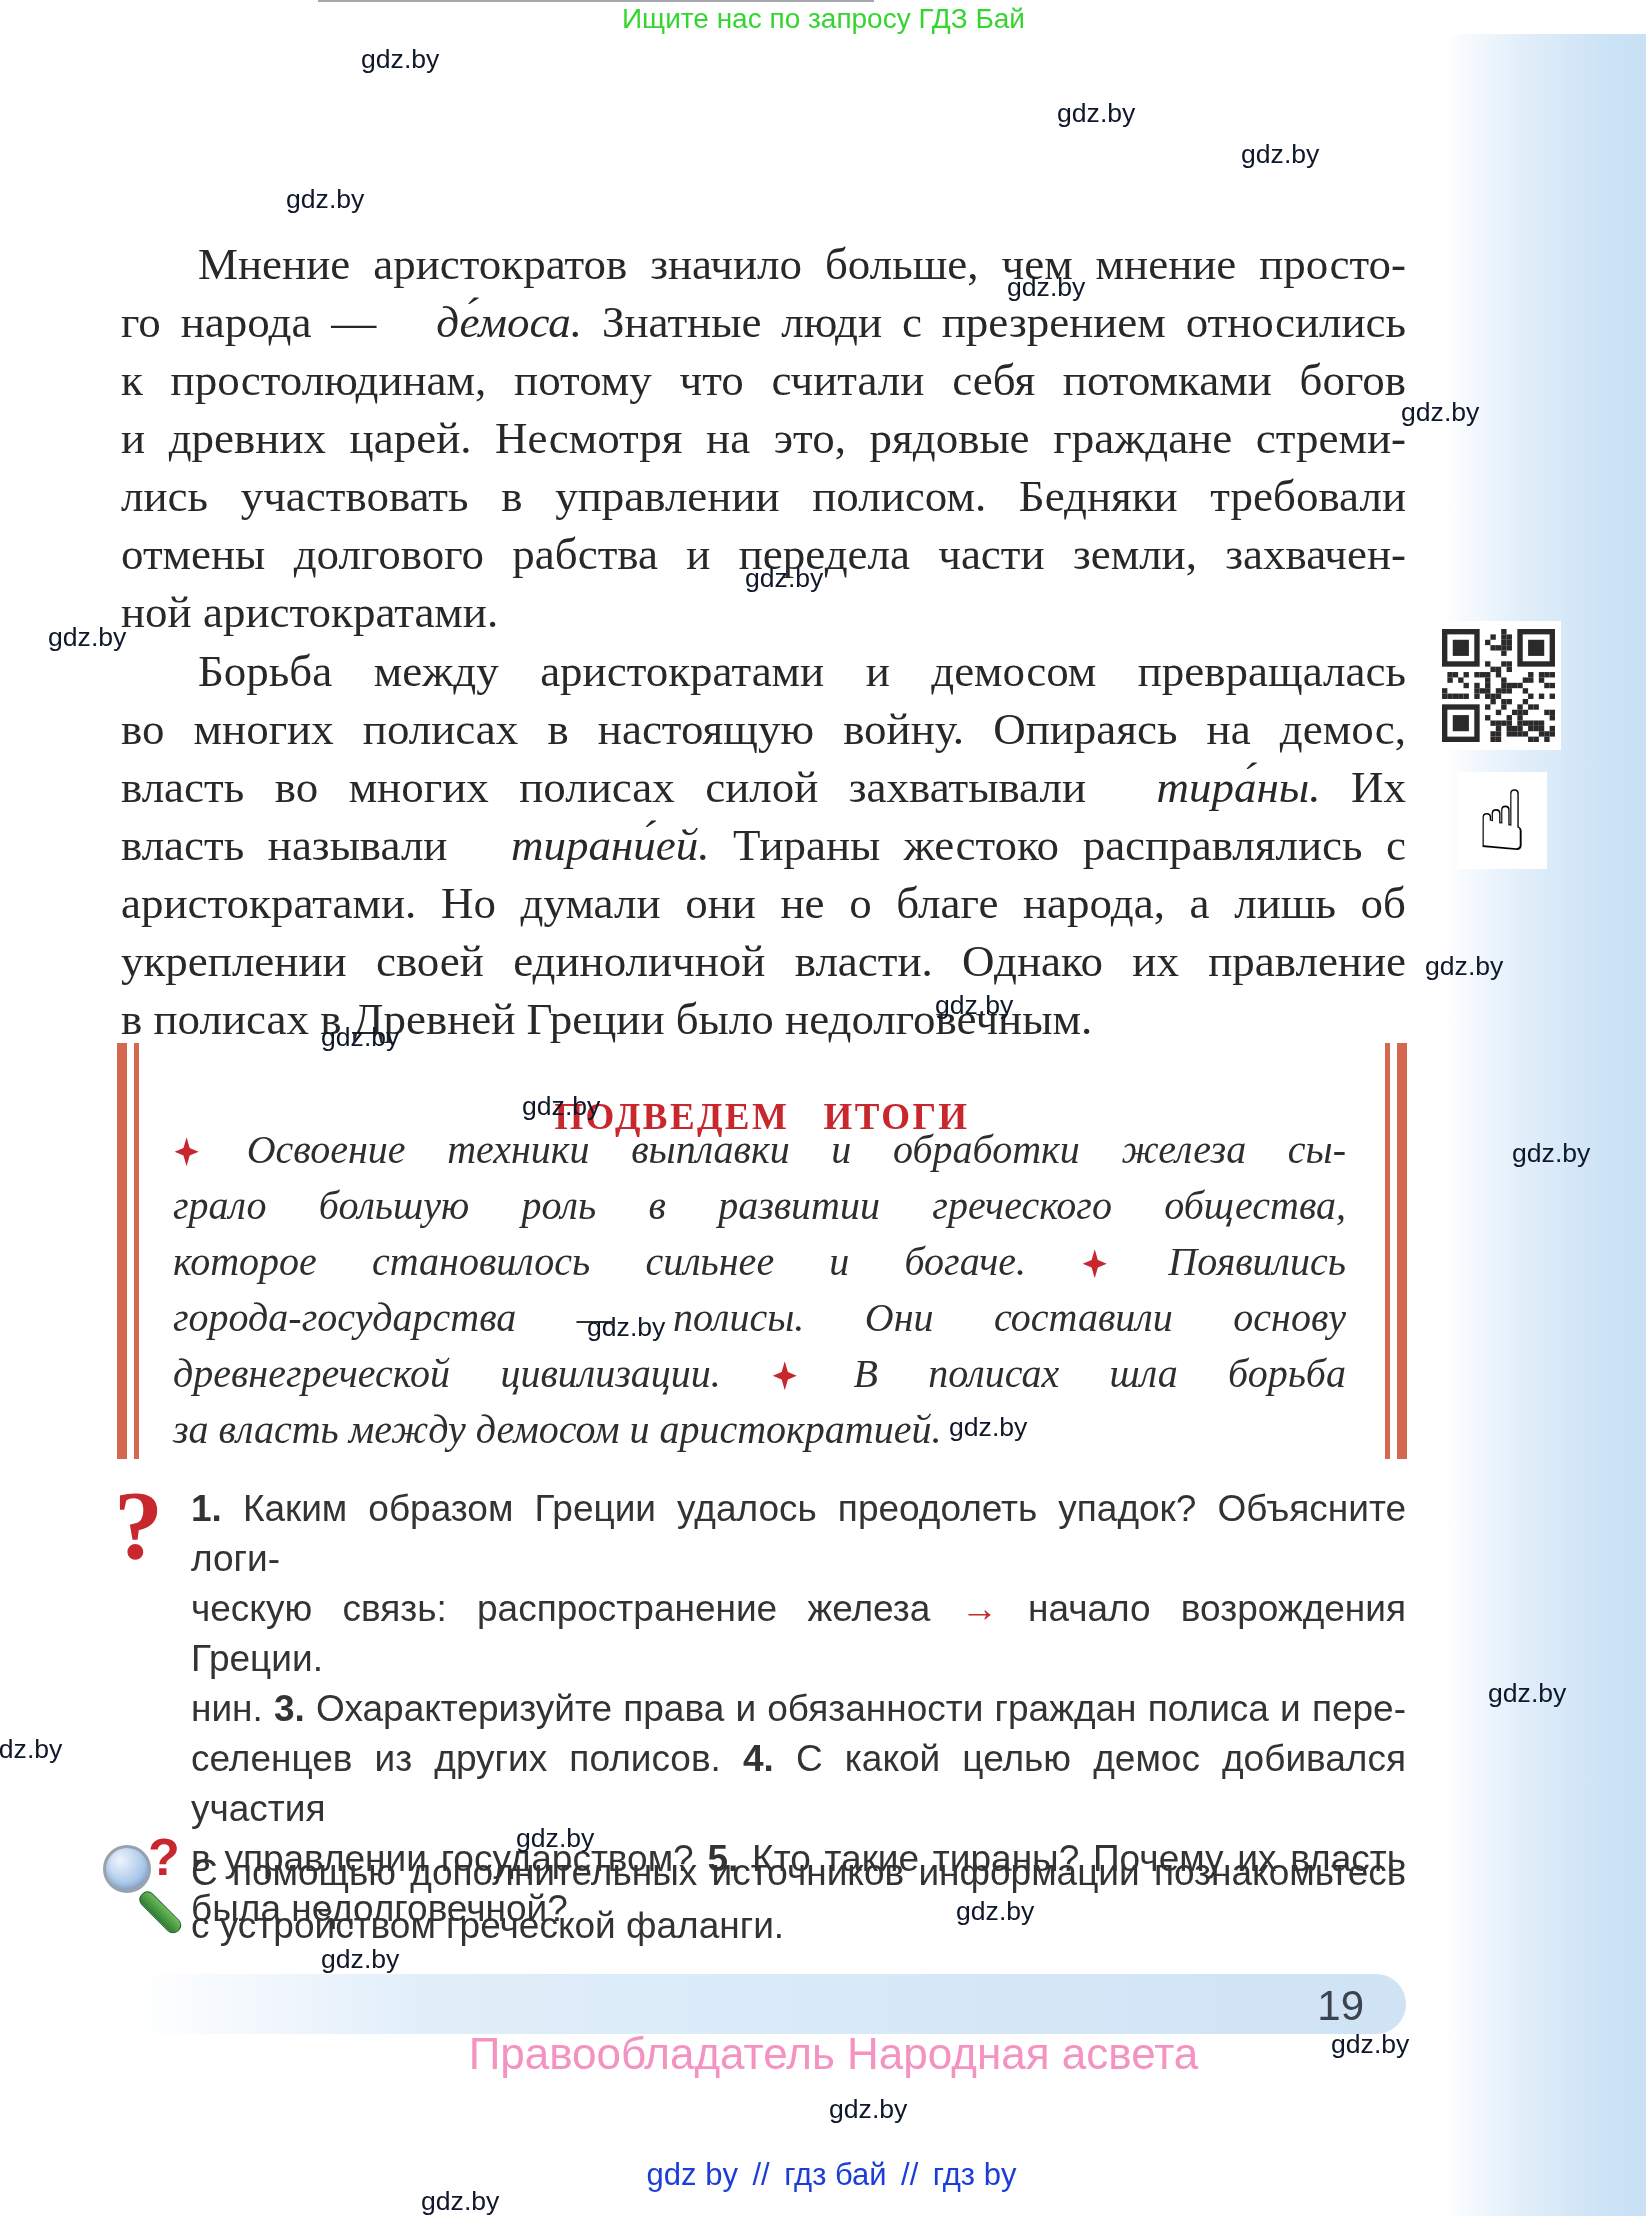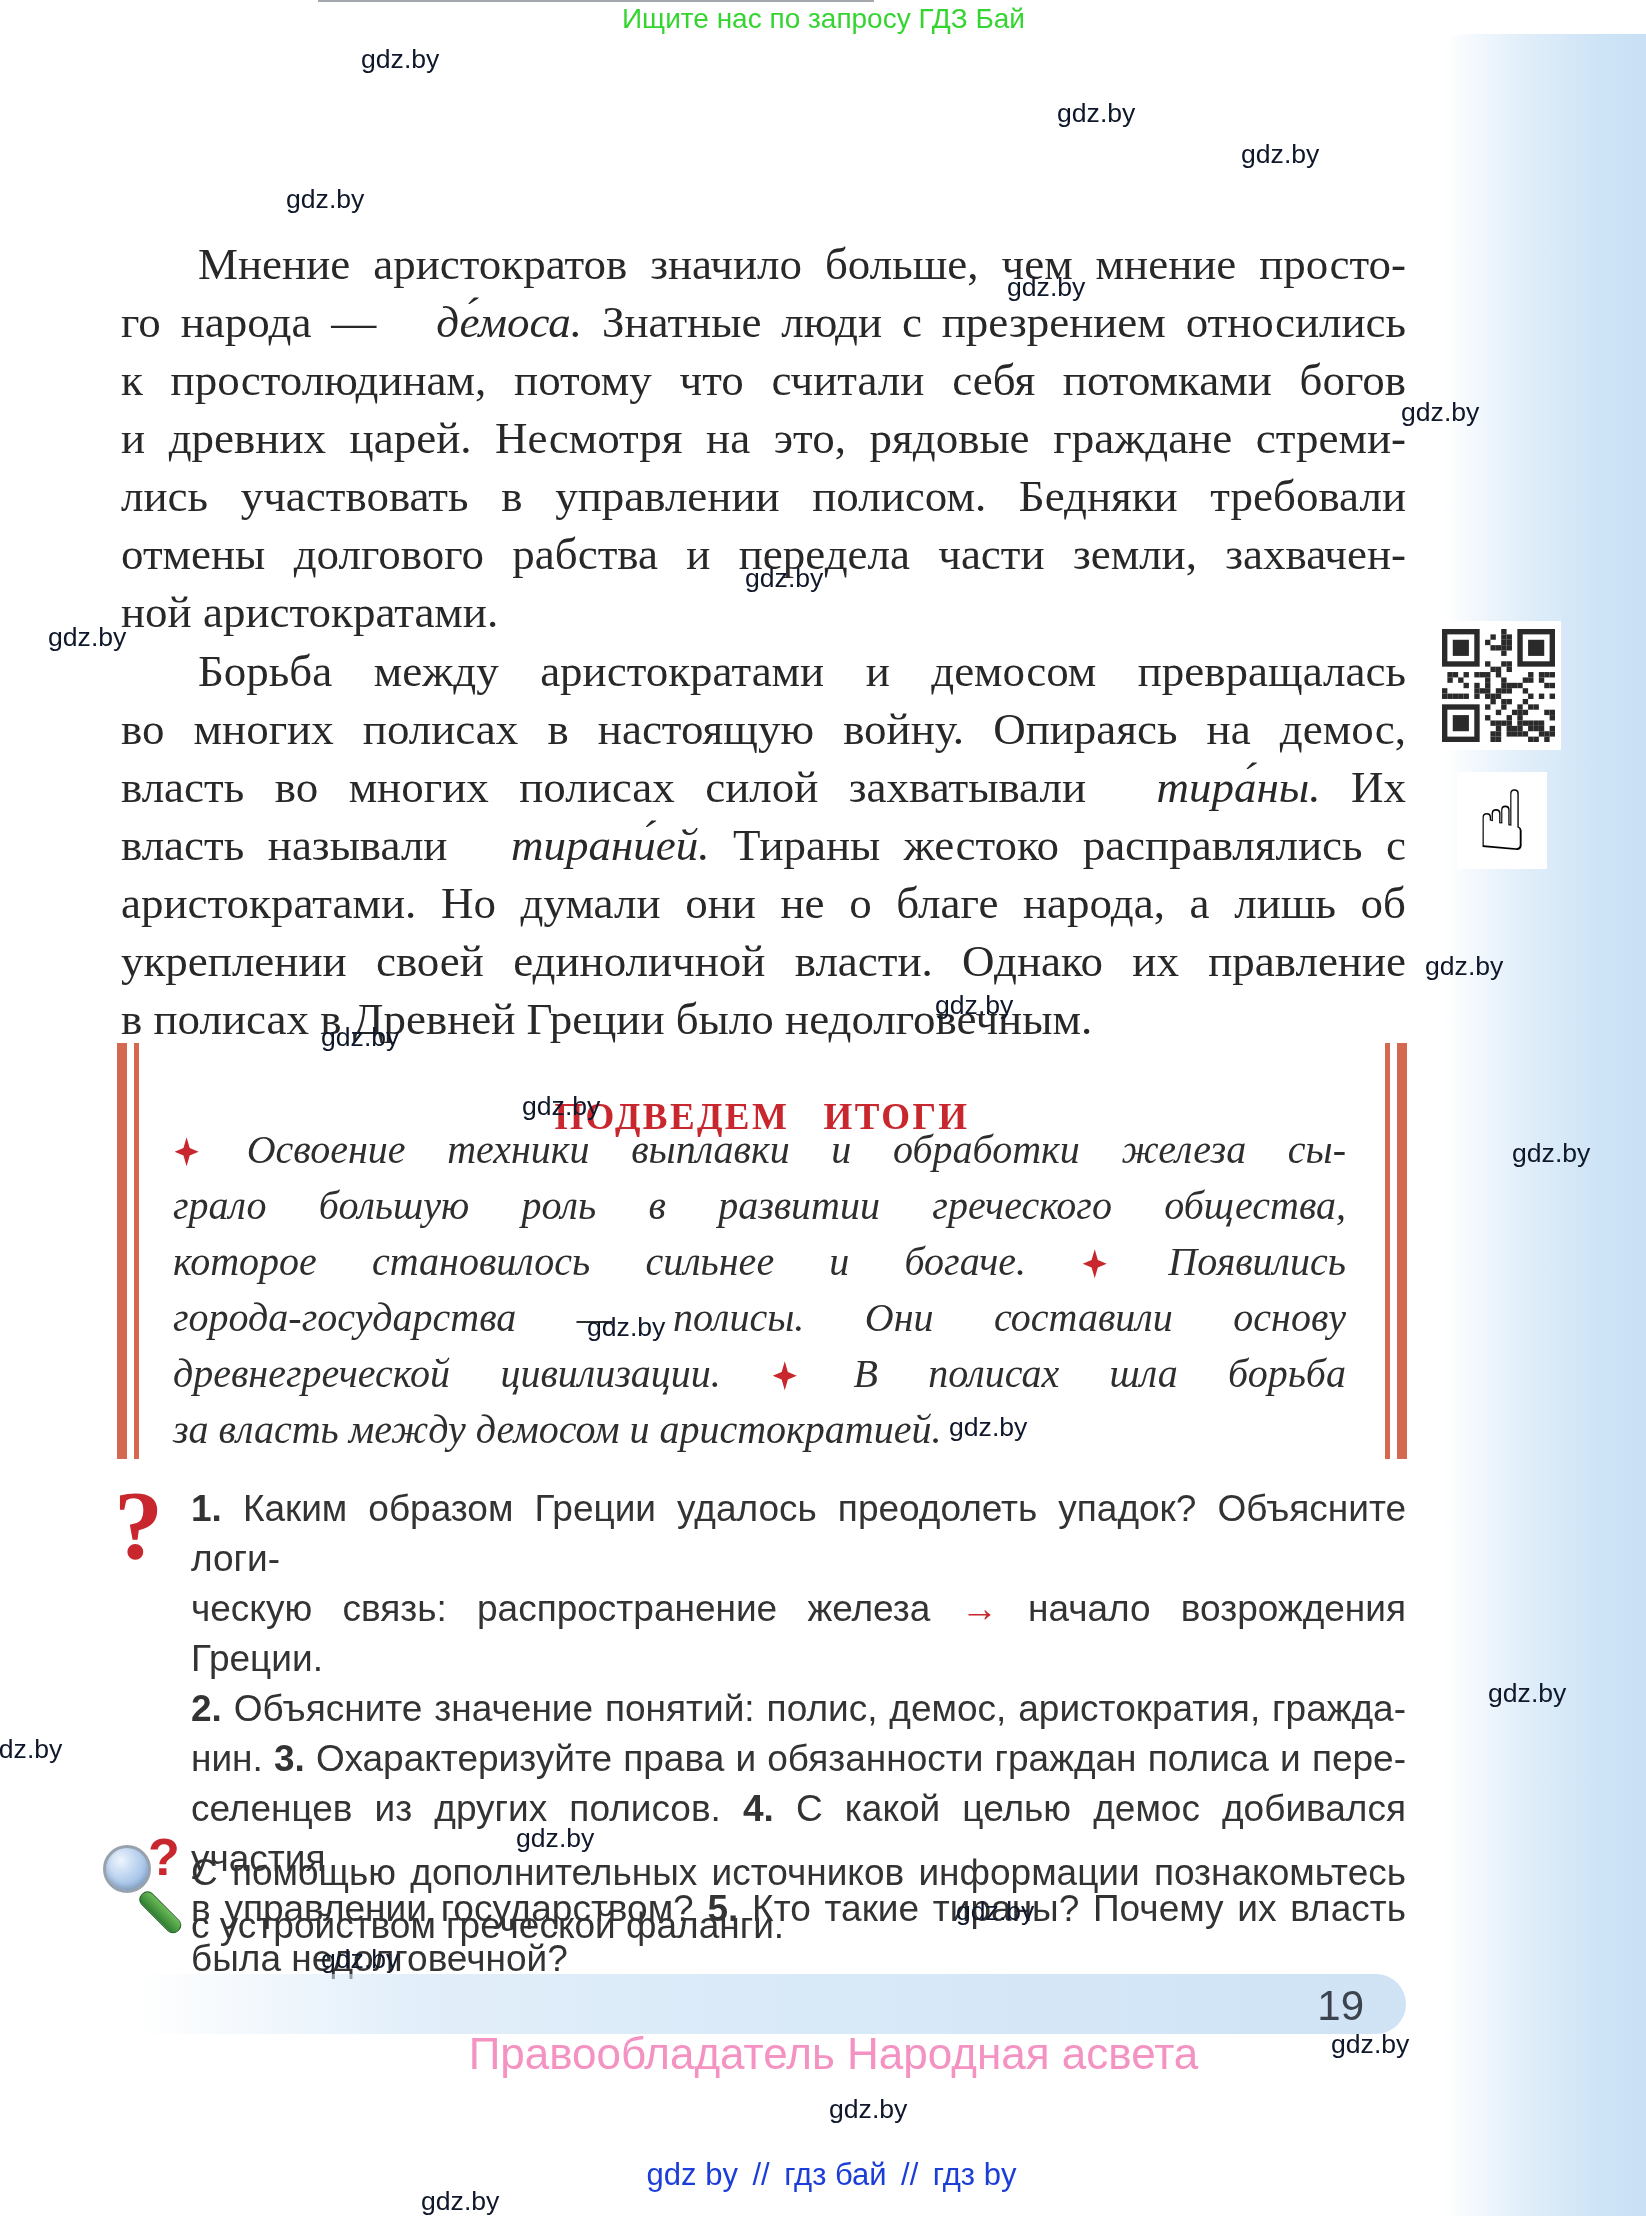--- a/index.html
+++ b/index.html
@@ -288,21 +288,20 @@
     <div class="line"><span>которое становилось сильнее и богаче. </span><span class="diamond"></span><span> Появились</span></div>
     <div class="line"><span>города-государства — полисы. Они составили основу</span></div>
     <div class="line"><span>древнегреческой цивилизации. </span><span class="diamond"></span><span> В полисах шла борьба</span></div>
     <div class="line last"><span>за власть между демосом и аристократией.</span></div>
   </div>
 
 <div class="q-icon">?</div>
 <div class="block q-lines" style="left:191px;top:1484px;width:1215px;">
     <div class="line"><span class="b">1. </span><span>Каким образом Греции удалось преодолеть упадок? Объясните логи-</span></div>
     <div class="line"><span>ческую связь: распространение железа </span><span class="red">→</span><span> начало возрождения Греции.</span></div>
-    <div class="line"><span class="b">2. </span><span>Объясните значение понятий: полис, демос, аристократия, гражда-</span></div>
     <div class="line"><span>нин. </span><span class="b">3. </span><span>Охарактеризуйте права и обязанности граждан полиса и пере-</span></div>
     <div class="line"><span>селенцев из других полисов. </span><span class="b">4. </span><span>С какой целью демос добивался участия</span></div>
     <div class="line"><span>в управлении государством? </span><span class="b">5. </span><span>Кто такие тираны? Почему их власть</span></div>
     <div class="line last"><span>была недолговечной?</span></div>
   </div>
 
 <div class="magnifier">
   <div class="lens"></div>
   <div class="handle"></div>
   <span class="mag-q">?</span>

